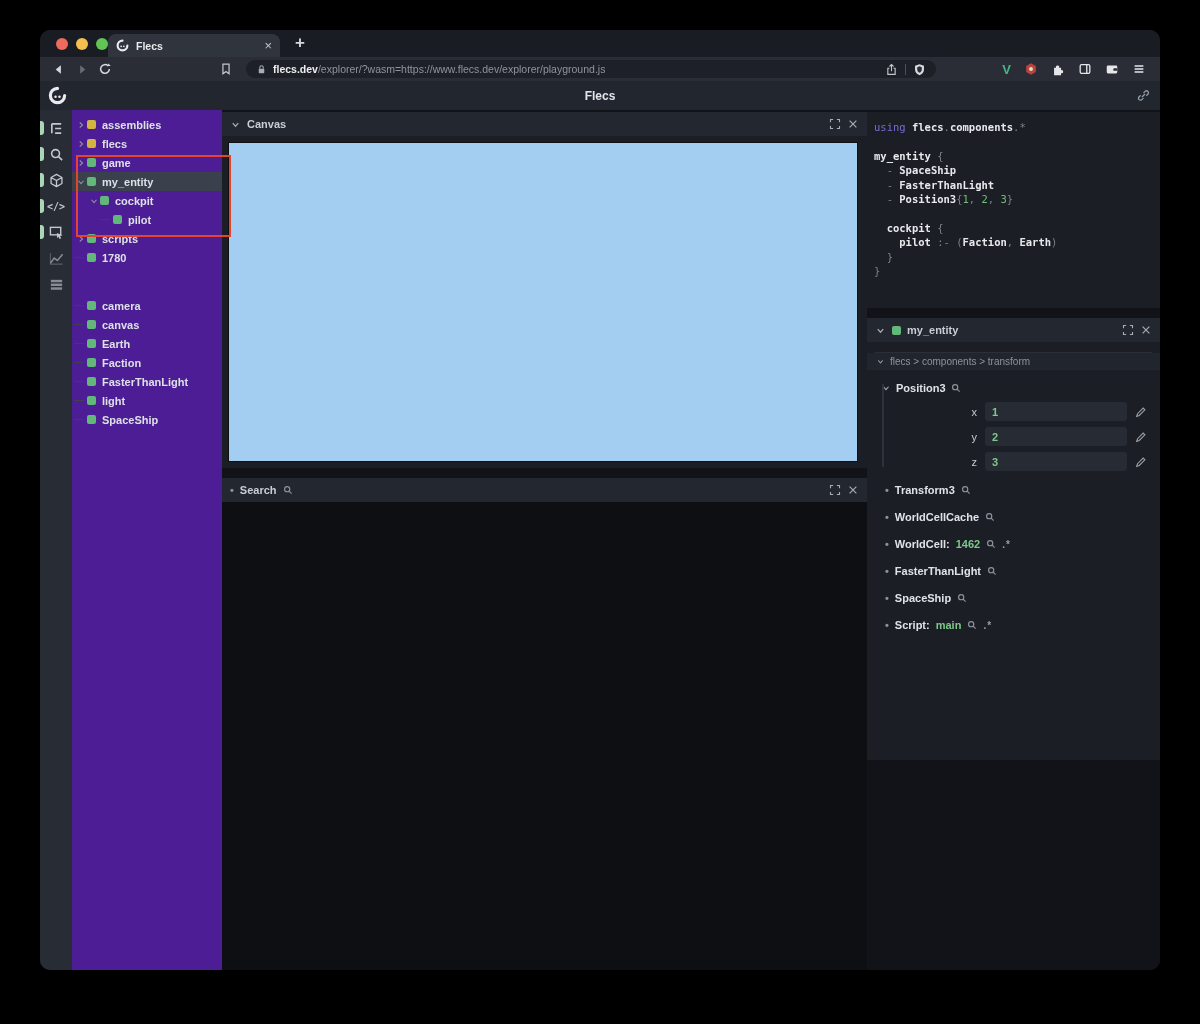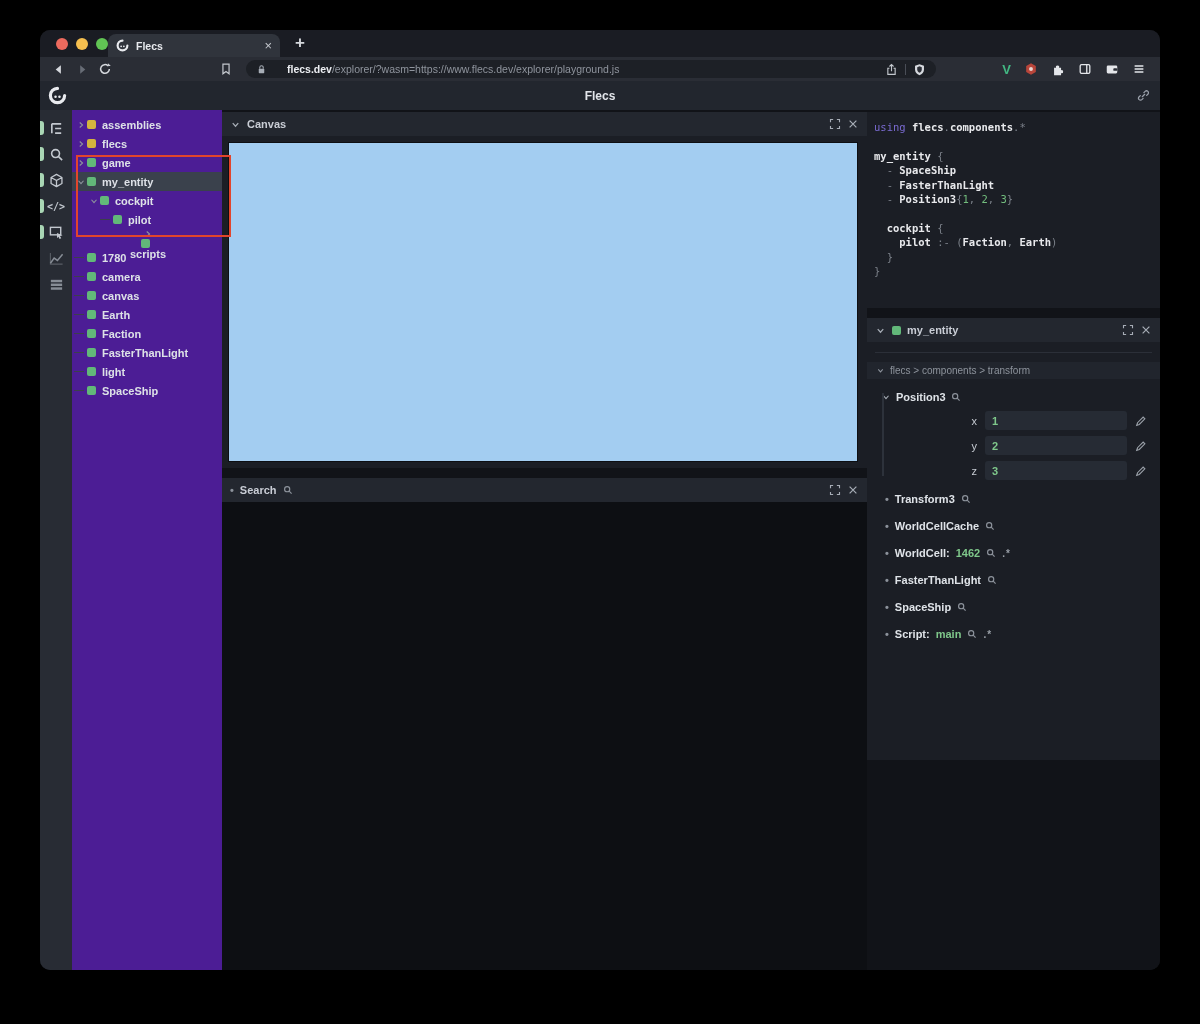--- a/index.html
+++ b/index.html
@@ -15,21 +15,21 @@
   .light { width:12px; height:12px; border-radius:50%; }
   .tab { position:absolute; left:68px; top:4px; width:172px; height:23px; background:#30343c;
          border-radius:8px 8px 0 0; display:flex; align-items:center; padding:0 8px; gap:7px; }
   .tab-title { font-size:10.5px; font-weight:bold; color:#e8eaee; flex:1; }
   .tab-close { color:#c3c7cd; font-size:13px; line-height:1; cursor:default; }
   .newtab { position:absolute; left:255px; top:3px; color:#d4d7dc; font-size:17px; font-weight:bold; }
 
   .toolbar { position:absolute; left:0; top:27px; width:100%; height:24px; background:#2a2d35; }
   .navbtn { position:absolute; top:2px; width:20px; height:20px; display:flex; align-items:center; justify-content:center; }
   .urlbar { position:absolute; left:206px; top:3px; width:690px; height:18px; background:#1d2026;
-            border-radius:9px; display:flex; align-items:center; padding:0 10px; gap:20px; }
+            border-radius:9px; display:flex; align-items:center; padding:0 10px; gap:6px; }
   .url-text { font-size:10.5px; white-space:nowrap; overflow:hidden; }
   .url-domain { color:#eceef2; font-weight:bold; }
   .url-path { color:#8f949d; }
   .url-right { margin-left:auto; display:flex; align-items:center; gap:7px; }
   .url-divider { width:1px; height:11px; background:#4a4e57; }
   .extrow { position:absolute; right:14px; top:2px; display:flex; align-items:center; gap:13px; height:20px; }
   .v-ext { color:#42b883; font-size:13px; font-weight:bold; font-family:"Liberation Sans",sans-serif; }
 
   
   .appheader { position:absolute; left:0; top:51px; width:100%; height:29px; background:#22262e;
@@ -75,21 +75,21 @@
   .tok-num{ color:#72bd7d; }
 
   .inspanel { left:827px; top:208px; width:293px; height:442px; }
   .hsq { width:9px; height:9px; border-radius:2px; background:#62b879; }
   .btnrow { display:flex; gap:7px; padding:9px 8px 0 9px; }
   .ibtn { background:#262b33; border-radius:4px; height:26px; min-width:26px; display:flex;
           align-items:center; justify-content:center; color:#dfe3e9; font-size:11.5px; font-weight:bold;
           padding:0 8px; }
   .idivider { border-top:1px solid #2b2f38; margin:10px 8px 0 8px; }
   .secbar { height:17px; background:#21252d; display:flex; align-items:center; gap:5px; padding:0 9px;
-            color:#8d939c; font-size:10px; margin-top:9px; }
+            color:#8d939c; font-size:10px; }
   .comprow { display:flex; align-items:center; gap:5px; padding-left:14px; margin-top:10px; height:16px;
              font-size:11px; font-weight:bold; color:#dfe3e8; }
   .itemrow { display:flex; align-items:center; gap:6px; padding-left:18px; margin-top:11px; height:16px;
              font-size:11px; font-weight:bold; color:#dfe3e8; }
   .val-green { color:#7fc88b; }
   .wild { color:#9aa0a8; font-size:10px; font-weight:bold; letter-spacing:1px; }
   .fieldwrap { position:relative; margin-top:4px; }
   .fguide { position:absolute; left:15px; top:-18px; bottom:4px; width:2px; background:#2d323b; }
   .frow { display:flex; align-items:center; height:19px; margin-top:6px; }
   .flabel { width:118px; text-align:right; padding-right:8px; color:#c6cbd2; font-size:11px; }
@@ -382,35 +382,35 @@
               </svg>
             </span>
             <span class="t-sq" style="background: rgb(98, 184, 121);"></span>
             <span class="t-label">cockpit</span>
           </div>
           <div class="trow" style="padding-left: 28px;">
             <span class="t-dash"></span>
             <span class="t-sq" style="background: rgb(98, 184, 121);"></span>
             <span class="t-label">pilot</span>
           </div>
-          <div class="trow" style="padding-left: 2px; flex-direction: column;">
+          <div class="trow" style="padding-left: 2px;">
             <span class="t-arrow">
               <svg width="10" height="10">
                 <use href="#i-chevright"></use>
               </svg>
             </span>
             <span class="t-sq" style="background: rgb(98, 184, 121);"></span>
             <span class="t-label">scripts</span>
           </div>
           <div class="trow" style="padding-left: 2px;">
             <span class="t-dash"></span>
             <span class="t-sq" style="background: rgb(98, 184, 121);"></span>
             <span class="t-label">1780</span>
           </div>
-          <div class="trow" style="padding-left: 2px;">
+          <div class="trow" style="padding-left: 2px; margin-top: 29px;">
             <span class="t-dash"></span>
             <span class="t-sq" style="background: rgb(98, 184, 121);"></span>
             <span class="t-label">camera</span>
           </div>
           <div class="trow" style="padding-left: 2px;">
             <span class="t-dash"></span>
             <span class="t-sq" style="background: rgb(98, 184, 121);"></span>
             <span class="t-label">canvas</span>
           </div>
           <div class="trow" style="padding-left: 2px;">

